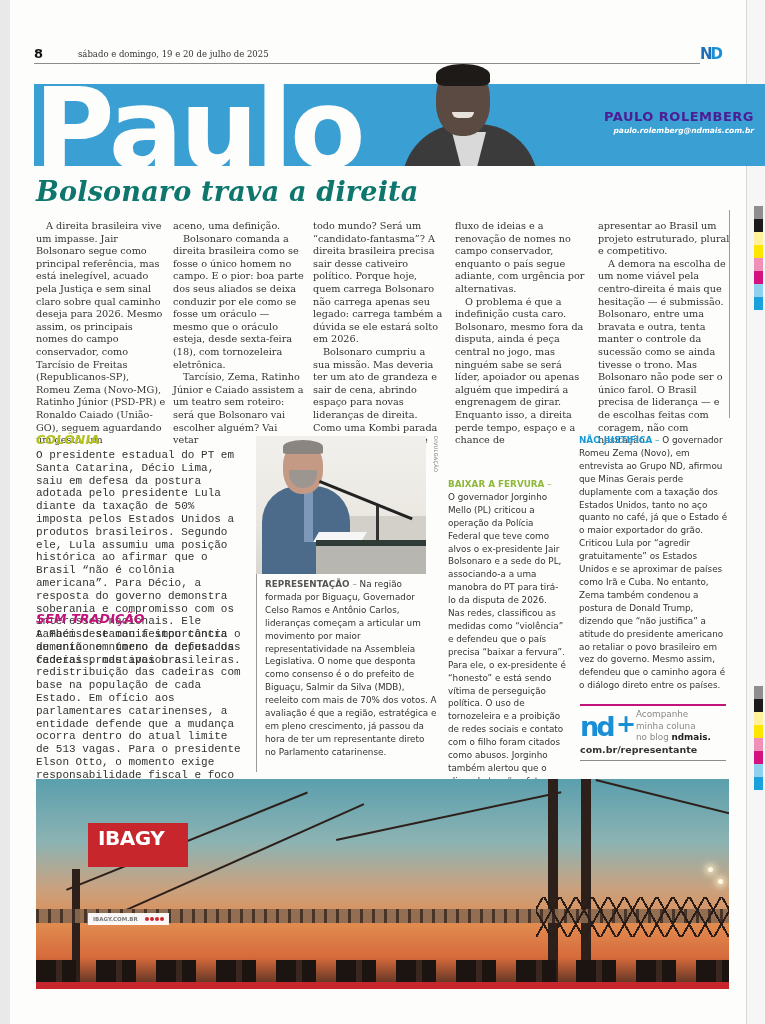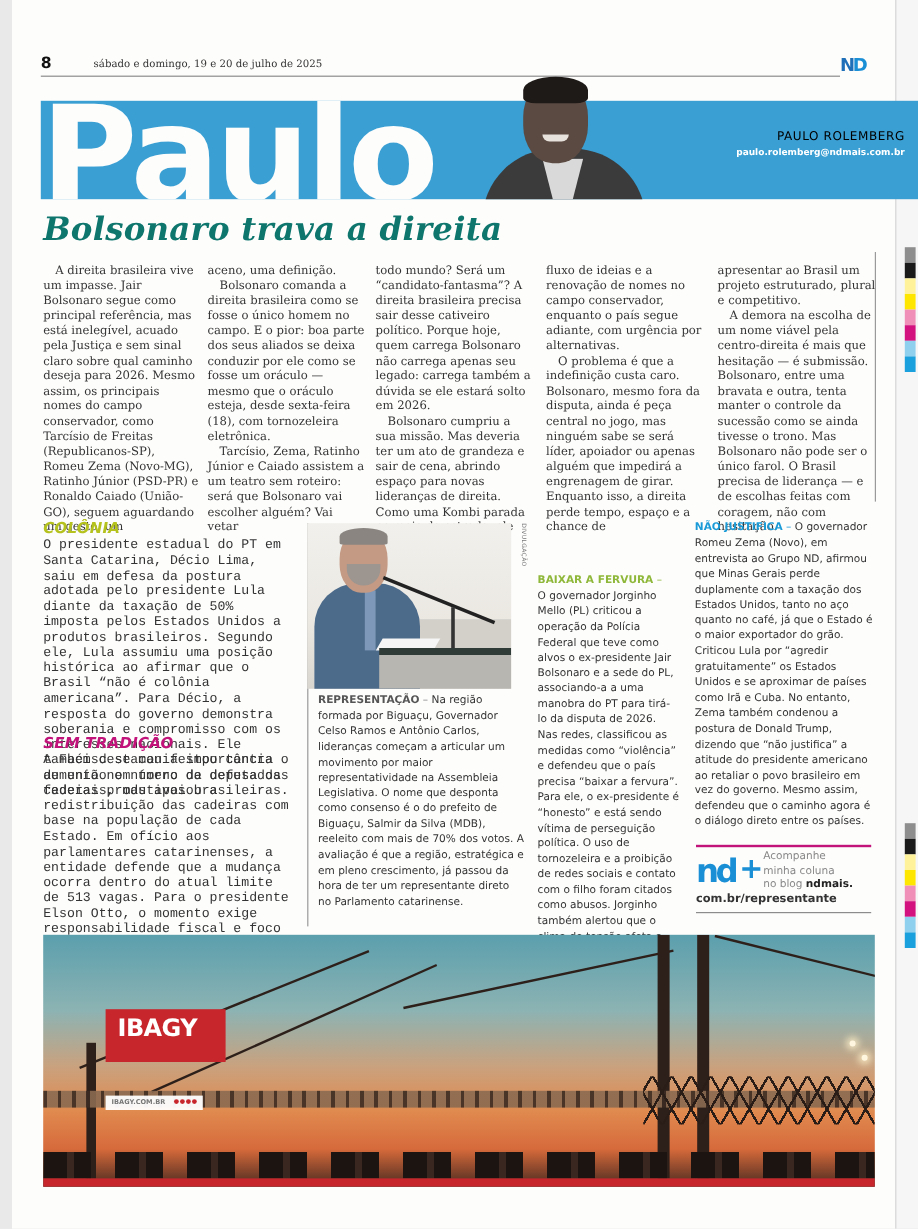--- a/index.html
+++ b/index.html
@@ -13,22 +13,22 @@
   .folio { position: absolute; left: 34px; top: 48px; width: 666px; height: 16px; border-bottom: 1px solid #8c8c8c; }
   .folio .num { position: absolute; left: 0; top: -2px; font-family: "DejaVu Sans", sans-serif; font-weight: bold; font-size: 13px; color: #111; }
   .folio .date { position: absolute; left: 14px; top: 1px; font-family: "DejaVu Serif", serif; font-size: 8.5px; color: #333; margin-left: 30px; }
   .nd-logo { position: absolute; left: 700px; top: 45px; font-family: "DejaVu Sans", sans-serif; font-weight: bold; font-size: 15px; color: #1e6fb8; letter-spacing: -2px; }
   .nd-logo .d { color: #1a8fd6; }
 
   
   .banner { position: absolute; left: 34px; top: 84px; width: 752px; height: 82px; background: #3a9fd3; overflow: hidden; }
   .banner .big-name { position: absolute; left: 0; top: -20px; font-family: "DejaVu Sans", sans-serif; font-weight: bold; font-size: 110px; line-height: 130px; color: #fdfdfc; letter-spacing: -3px; }
   .author { position: absolute; right: 32px; top: 25px; text-align: right; }
-  .author .name { font-family: "DejaVu Sans", sans-serif; font-weight: normal; font-size: 10px; color: #000000; letter-spacing: 0.5px; }
-  .author .email { font-family: "DejaVu Sans", sans-serif; font-weight: bold; font-size: 7.5px; color: #ffffff; margin-top: 2px; }
+  .author .name { font-family: "DejaVu Sans", sans-serif; font-weight: bold; font-size: 13px; color: #4c1d95; letter-spacing: 0.5px; }
+  .author .email { font-family: "DejaVu Sans", sans-serif; font-style: italic; font-weight: bold; font-size: 7.5px; color: #ffffff; margin-top: 2px; }
 
   .portrait { position: absolute; left: 396px; top: 62px; width: 142px; height: 104px; overflow: hidden; }
   .portrait .suit { position: absolute; left: 6px; top: 62px; width: 136px; height: 60px; background: #3b3b3b; border-radius: 60px 60px 0 0; }
   .portrait .shirt { position: absolute; left: 56px; top: 70px; width: 34px; height: 40px; background: #d9d9d9; clip-path: polygon(0 0, 100% 0, 70% 100%, 30% 100%); }
   .portrait .head { position: absolute; left: 40px; top: 4px; width: 54px; height: 70px; background: #5a4a42; border-radius: 45% 45% 45% 45%; }
   .portrait .hair { position: absolute; left: 40px; top: 2px; width: 54px; height: 22px; background: #1e1a18; border-radius: 50% 50% 20% 20%; }
   .portrait .smile { position: absolute; left: 56px; top: 50px; width: 22px; height: 6px; background: #e8e2dc; border-radius: 0 0 10px 10px; }
 
   
   .headline { position: absolute; left: 36px; top: 176px; font-family: "DejaVu Serif", serif; font-style: italic; font-size: 27px; color: #0f766e; letter-spacing: 0.2px; }
@@ -70,21 +70,21 @@
 
   
   .ad { position: absolute; left: 36px; top: 779px; width: 693px; height: 210px; overflow: hidden;
         background: linear-gradient(180deg, #5b9fad 0%, #8cb3b3 30%, #c9a27f 52%, #e08a4f 70%, #d66a3b 85%, #4a2a20 100%); }
   .ad .bottom-bar { position: absolute; left: 0; bottom: 0; width: 100%; height: 7px; background: #c8262d; }
   .ad .tower { position: absolute; top: 0; width: 10px; background: #2d1f1a; }
   .ad .cable { position: absolute; height: 2px; background: #2d1f1a; transform-origin: 0 0; }
   .ad .deck { position: absolute; left: 0; top: 130px; width: 100%; height: 14px; background: repeating-linear-gradient(90deg, #3a2a22 0 3px, #8b6a50 3px 12px); opacity: 0.9; }
   .ad .deck2 { position: absolute; left: 500px; top: 118px; width: 193px; height: 40px; background: repeating-linear-gradient(60deg, transparent 0 12px, #2a1c16 12px 14px), repeating-linear-gradient(-60deg, transparent 0 12px, #2a1c16 12px 14px); }
   .ad .skyline { position: absolute; left: 0; bottom: 7px; width: 100%; height: 22px; background: repeating-linear-gradient(90deg, #1c1410 0 20px, #3a2820 20px 26px, #1c1410 26px 40px, transparent 40px 60px); }
-  .ad .logo-box { position: absolute; left: 52px; top: 62px; width: 100px; height: 44px; background: #c8262d; }
+  .ad .logo-box { position: absolute; left: 52px; top: 44px; width: 100px; height: 44px; background: #c8262d; }
   .ad .logo-box span { position: absolute; left: 10px; top: 3px; font-family: "DejaVu Sans", sans-serif; font-weight: bold; font-size: 20px; color: #fff; letter-spacing: -0.5px; }
   .ad .slogan { position: absolute; left: 52px; top: 94px; height: 34px; padding: 0 10px; background: rgba(255,255,255,0.95); white-space: nowrap; }
   .ad .slogan .grey { font-family: "DejaVu Sans", sans-serif; font-weight: bold; font-size: 24px; line-height: 34px; color: #6d6d6d; letter-spacing: -0.5px; }
   .ad .slogan .red { font-family: "DejaVu Sans", sans-serif; font-weight: bold; font-size: 24px; line-height: 34px; color: #c8262d; letter-spacing: -0.5px; }
   .ad .site { position: absolute; left: 52px; top: 134px; height: 12px; padding: 0 5px; background: rgba(255,255,255,0.95); font-family: "DejaVu Sans", sans-serif; font-weight: bold; font-size: 5.5px; line-height: 12px; color: #777; }
   .ad .site .social { display: inline-block; width: 4px; height: 4px; border-radius: 50%; background: #c8262d; margin-left: 1px; vertical-align: middle; }
   .ad .lamp { position: absolute; width: 5px; height: 5px; border-radius: 50%; background: #fff6e0; box-shadow: 0 0 6px 3px rgba(255,240,200,0.8); }
 
   
   .cbar { position: absolute; left: 754px; width: 9px; }

